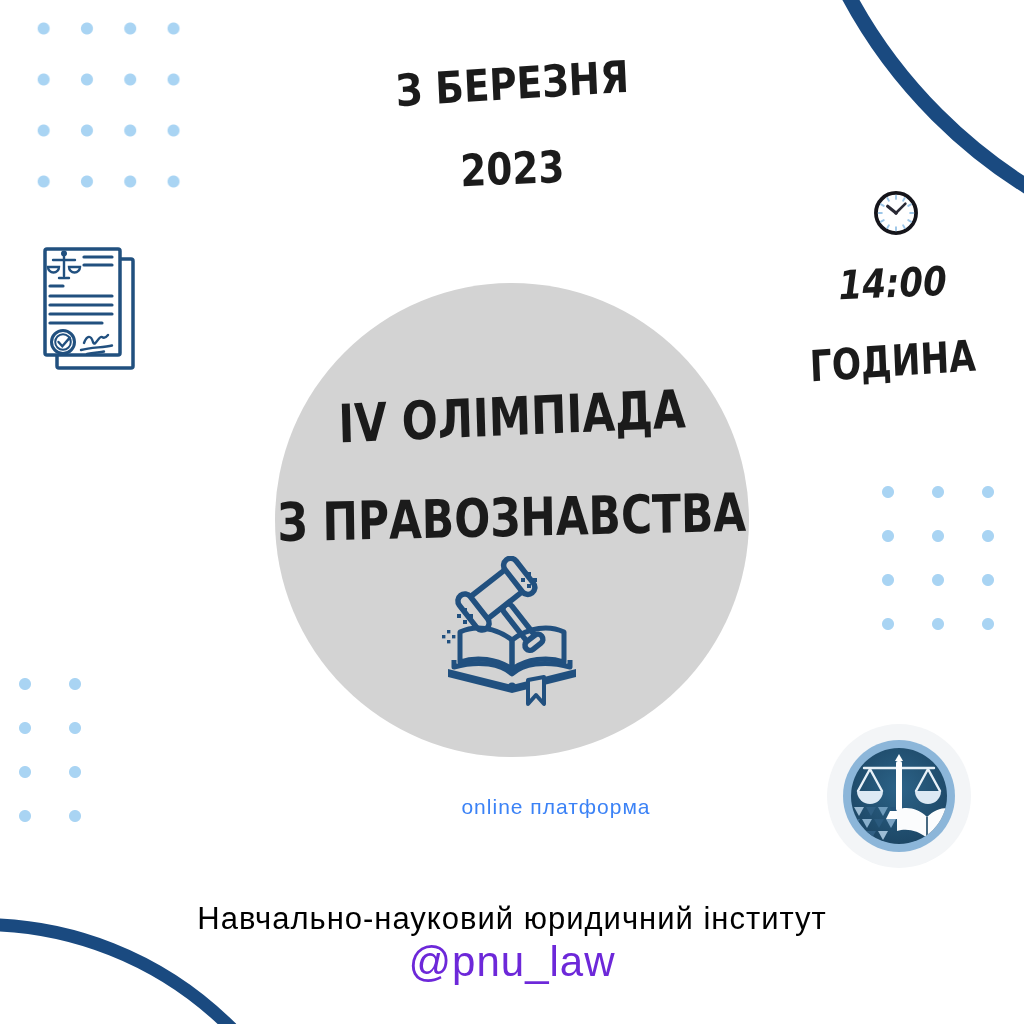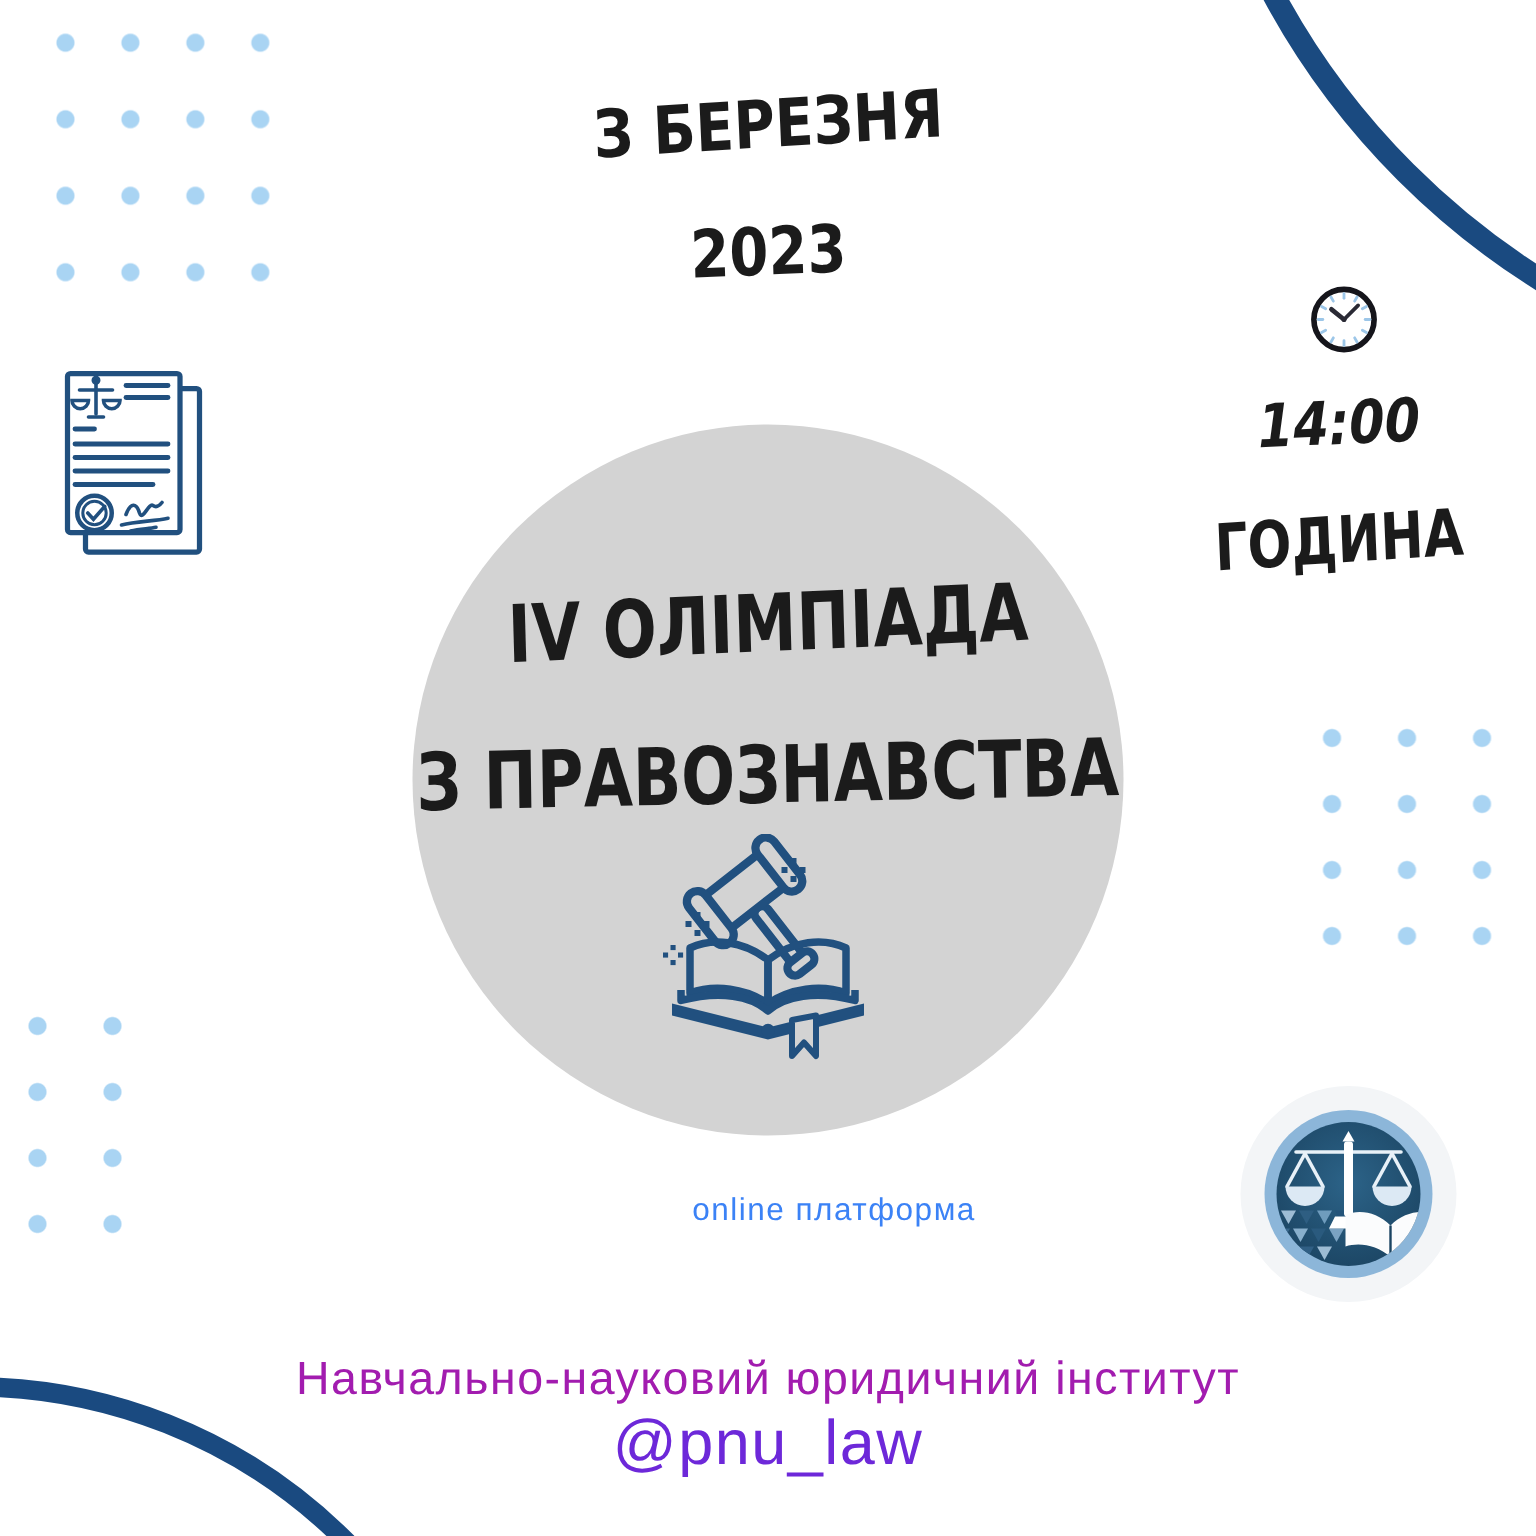--- a/index.html
+++ b/index.html
@@ -37,21 +37,21 @@
   .title2 { top:487px; font-size:53px; }
   .title2 span { transform:scaleX(0.8) rotate(-1deg); }
   
   .gray-circle { position:absolute; left:275px; top:283px; width:474px; height:474px;
                  border-radius:50%; background:#d3d3d3; }
   
   .soft { position:absolute; left:0; width:1024px; text-align:center;
           font-family:"Liberation Sans", sans-serif; }
   .platform1 { top:795px; font-size:21px; letter-spacing:1px; color:#3b82f6;margin-left:44px; }
   .platform2 { top:833px; font-size:31px; letter-spacing:1px; color:#2d2d2d; }
-  .institute { top:901px; font-size:31px; letter-spacing:1px; color:#a21caf; }
+  .institute { top:901px; font-size:31px; letter-spacing:1px; color:#000000; }
   .handle    { top:938px; font-size:42px; letter-spacing:1px; color:#6d28d9; }
   
   .icon-abs { position:absolute; }
   .doc-icon   { left:36px;  top:243px; width:105px; height:132px; }
   .clock-icon { left:873px; top:190px; width:46px;  height:46px; }
   .gavel-icon { left:435px; top:556px; width:170px; height:152px; }
   .logo-icon  { left:824px; top:721px; width:150px; height:150px; }
 </style>
 </head>
 <body>

